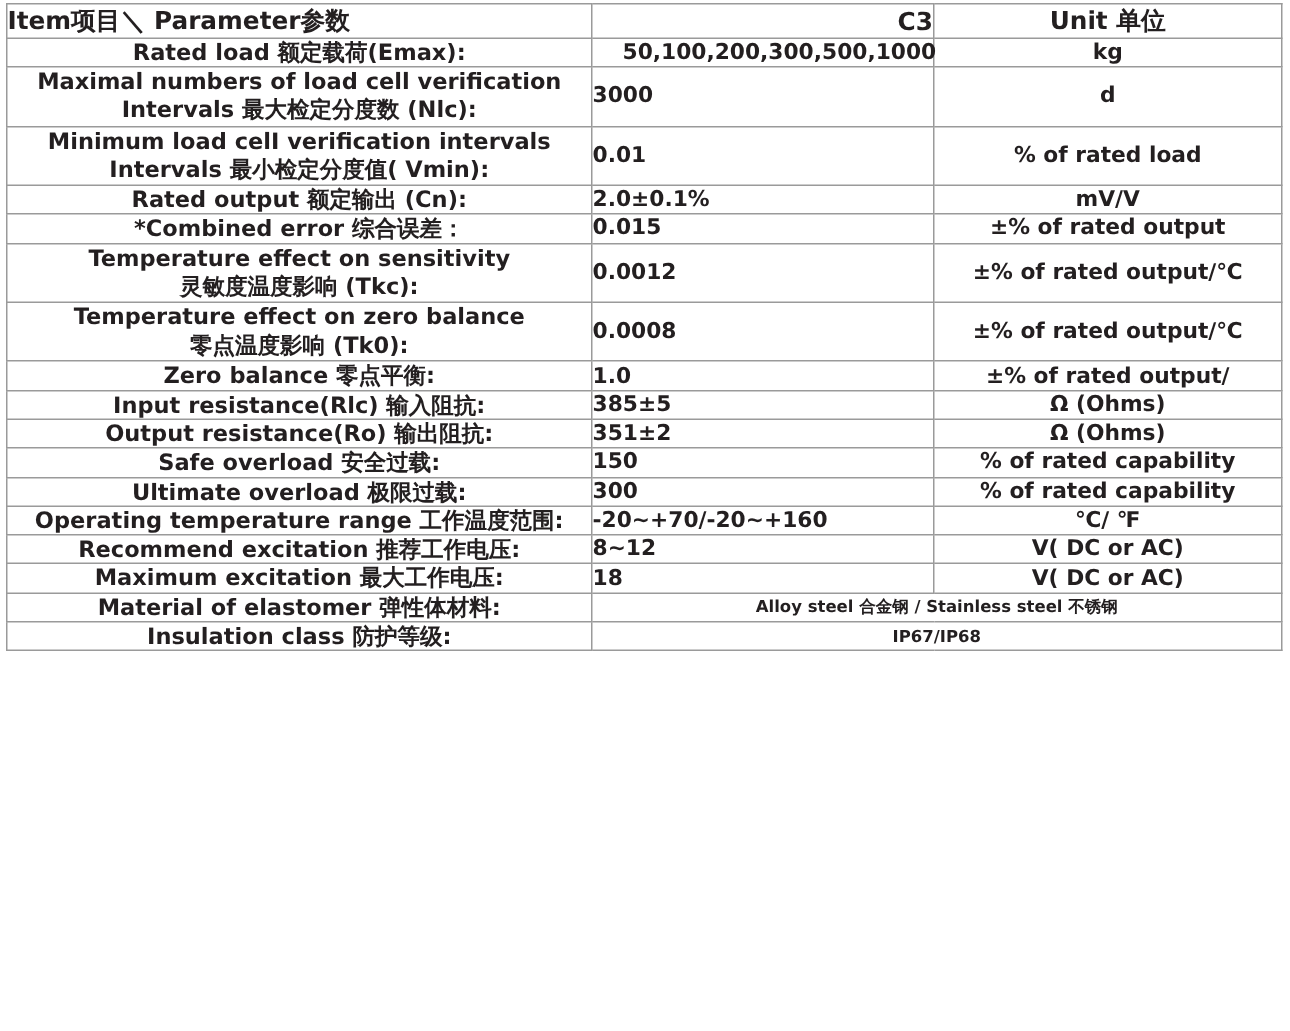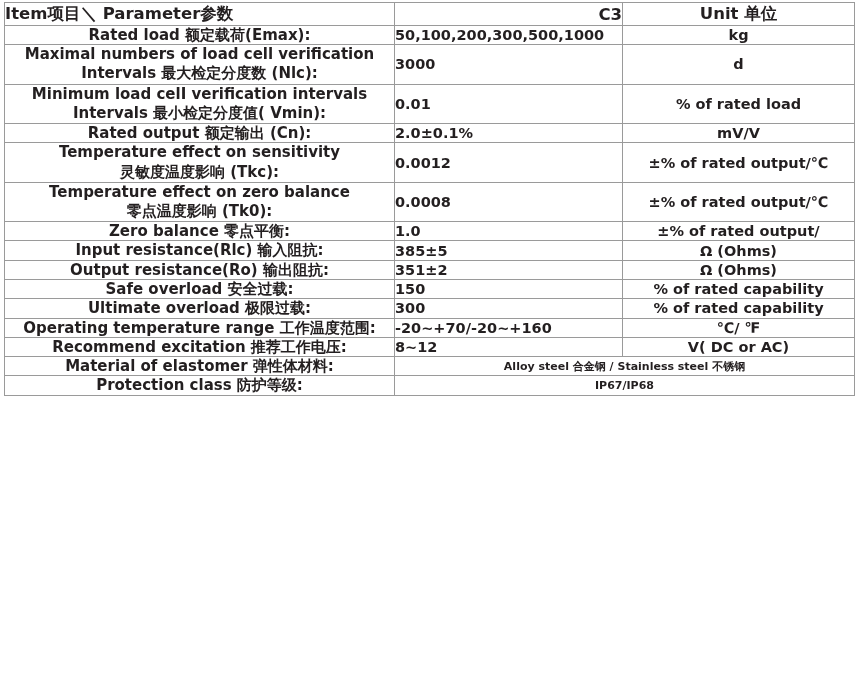--- a/index.html
+++ b/index.html
@@ -80,21 +80,21 @@
       <th class="cell-item">Item项目＼ Parameter参数</th>
       <th class="cell-val">C3</th>
       <th class="cell-unit">Unit 单位</th>
     </tr>
   </thead>
   <tbody>
       <tr>
         <td class="cell-item">
           <div>Rated load 额定载荷(Emax):</div>
         </td>
-        <td class="cell-val" style="text-align: left; padding-left: 0;">50,100,200,300,500,1000</td>
+        <td class="cell-val" style="text-align: left; padding-left: 20px;">50,100,200,300,500,1000</td>
         <td class="cell-unit">kg</td>
       </tr>
       <tr>
         <td class="cell-item two-line">
           <div>Maximal numbers of load cell verification</div>
           <div>Intervals 最大检定分度数 (Nlc):</div>
         </td>
         <td class="cell-val">3000</td>
         <td class="cell-unit">d</td>
       </tr>
@@ -107,20 +107,27 @@
         <td class="cell-unit">% of rated load</td>
       </tr>
       <tr>
         <td class="cell-item">
           <div>Rated output 额定输出 (Cn):</div>
         </td>
         <td class="cell-val">2.0±0.1%</td>
         <td class="cell-unit">mV/V</td>
       </tr>
       <tr>
+        <td class="cell-item">
+          <div>*Combined error 综合误差：</div>
+        </td>
+        <td class="cell-val">0.015</td>
+        <td class="cell-unit">±% of rated output</td>
+      </tr>
+      <tr>
         <td class="cell-item two-line">
           <div>Temperature effect on sensitivity</div>
           <div>灵敏度温度影响 (Tkc):</div>
         </td>
         <td class="cell-val">0.0012</td>
         <td class="cell-unit">±% of rated output/℃</td>
       </tr>
       <tr>
         <td class="cell-item two-line">
           <div>Temperature effect on zero balance</div>
@@ -173,24 +180,31 @@
       </tr>
       <tr>
         <td class="cell-item">
           <div>Recommend excitation 推荐工作电压:</div>
         </td>
         <td class="cell-val">8~12</td>
         <td class="cell-unit">V( DC or AC)</td>
       </tr>
       <tr>
         <td class="cell-item">
+          <div>Maximum excitation 最大工作电压:</div>
+        </td>
+        <td class="cell-val">18</td>
+        <td class="cell-unit">V( DC or AC)</td>
+      </tr>
+      <tr>
+        <td class="cell-item">
           <div>Material of elastomer 弹性体材料:</div>
         </td>
         <td class="cell-span" colspan="2">Alloy steel 合金钢 / Stainless steel 不锈钢</td>
       </tr>
       <tr>
         <td class="cell-item">
-          <div>Protection class 防护等级:</div>
+          <div>Insulation class 防护等级:</div>
         </td>
         <td class="cell-span" colspan="2">IP67/IP68</td>
       </tr>
     </tbody>
 </table>
 
 </body></html>

